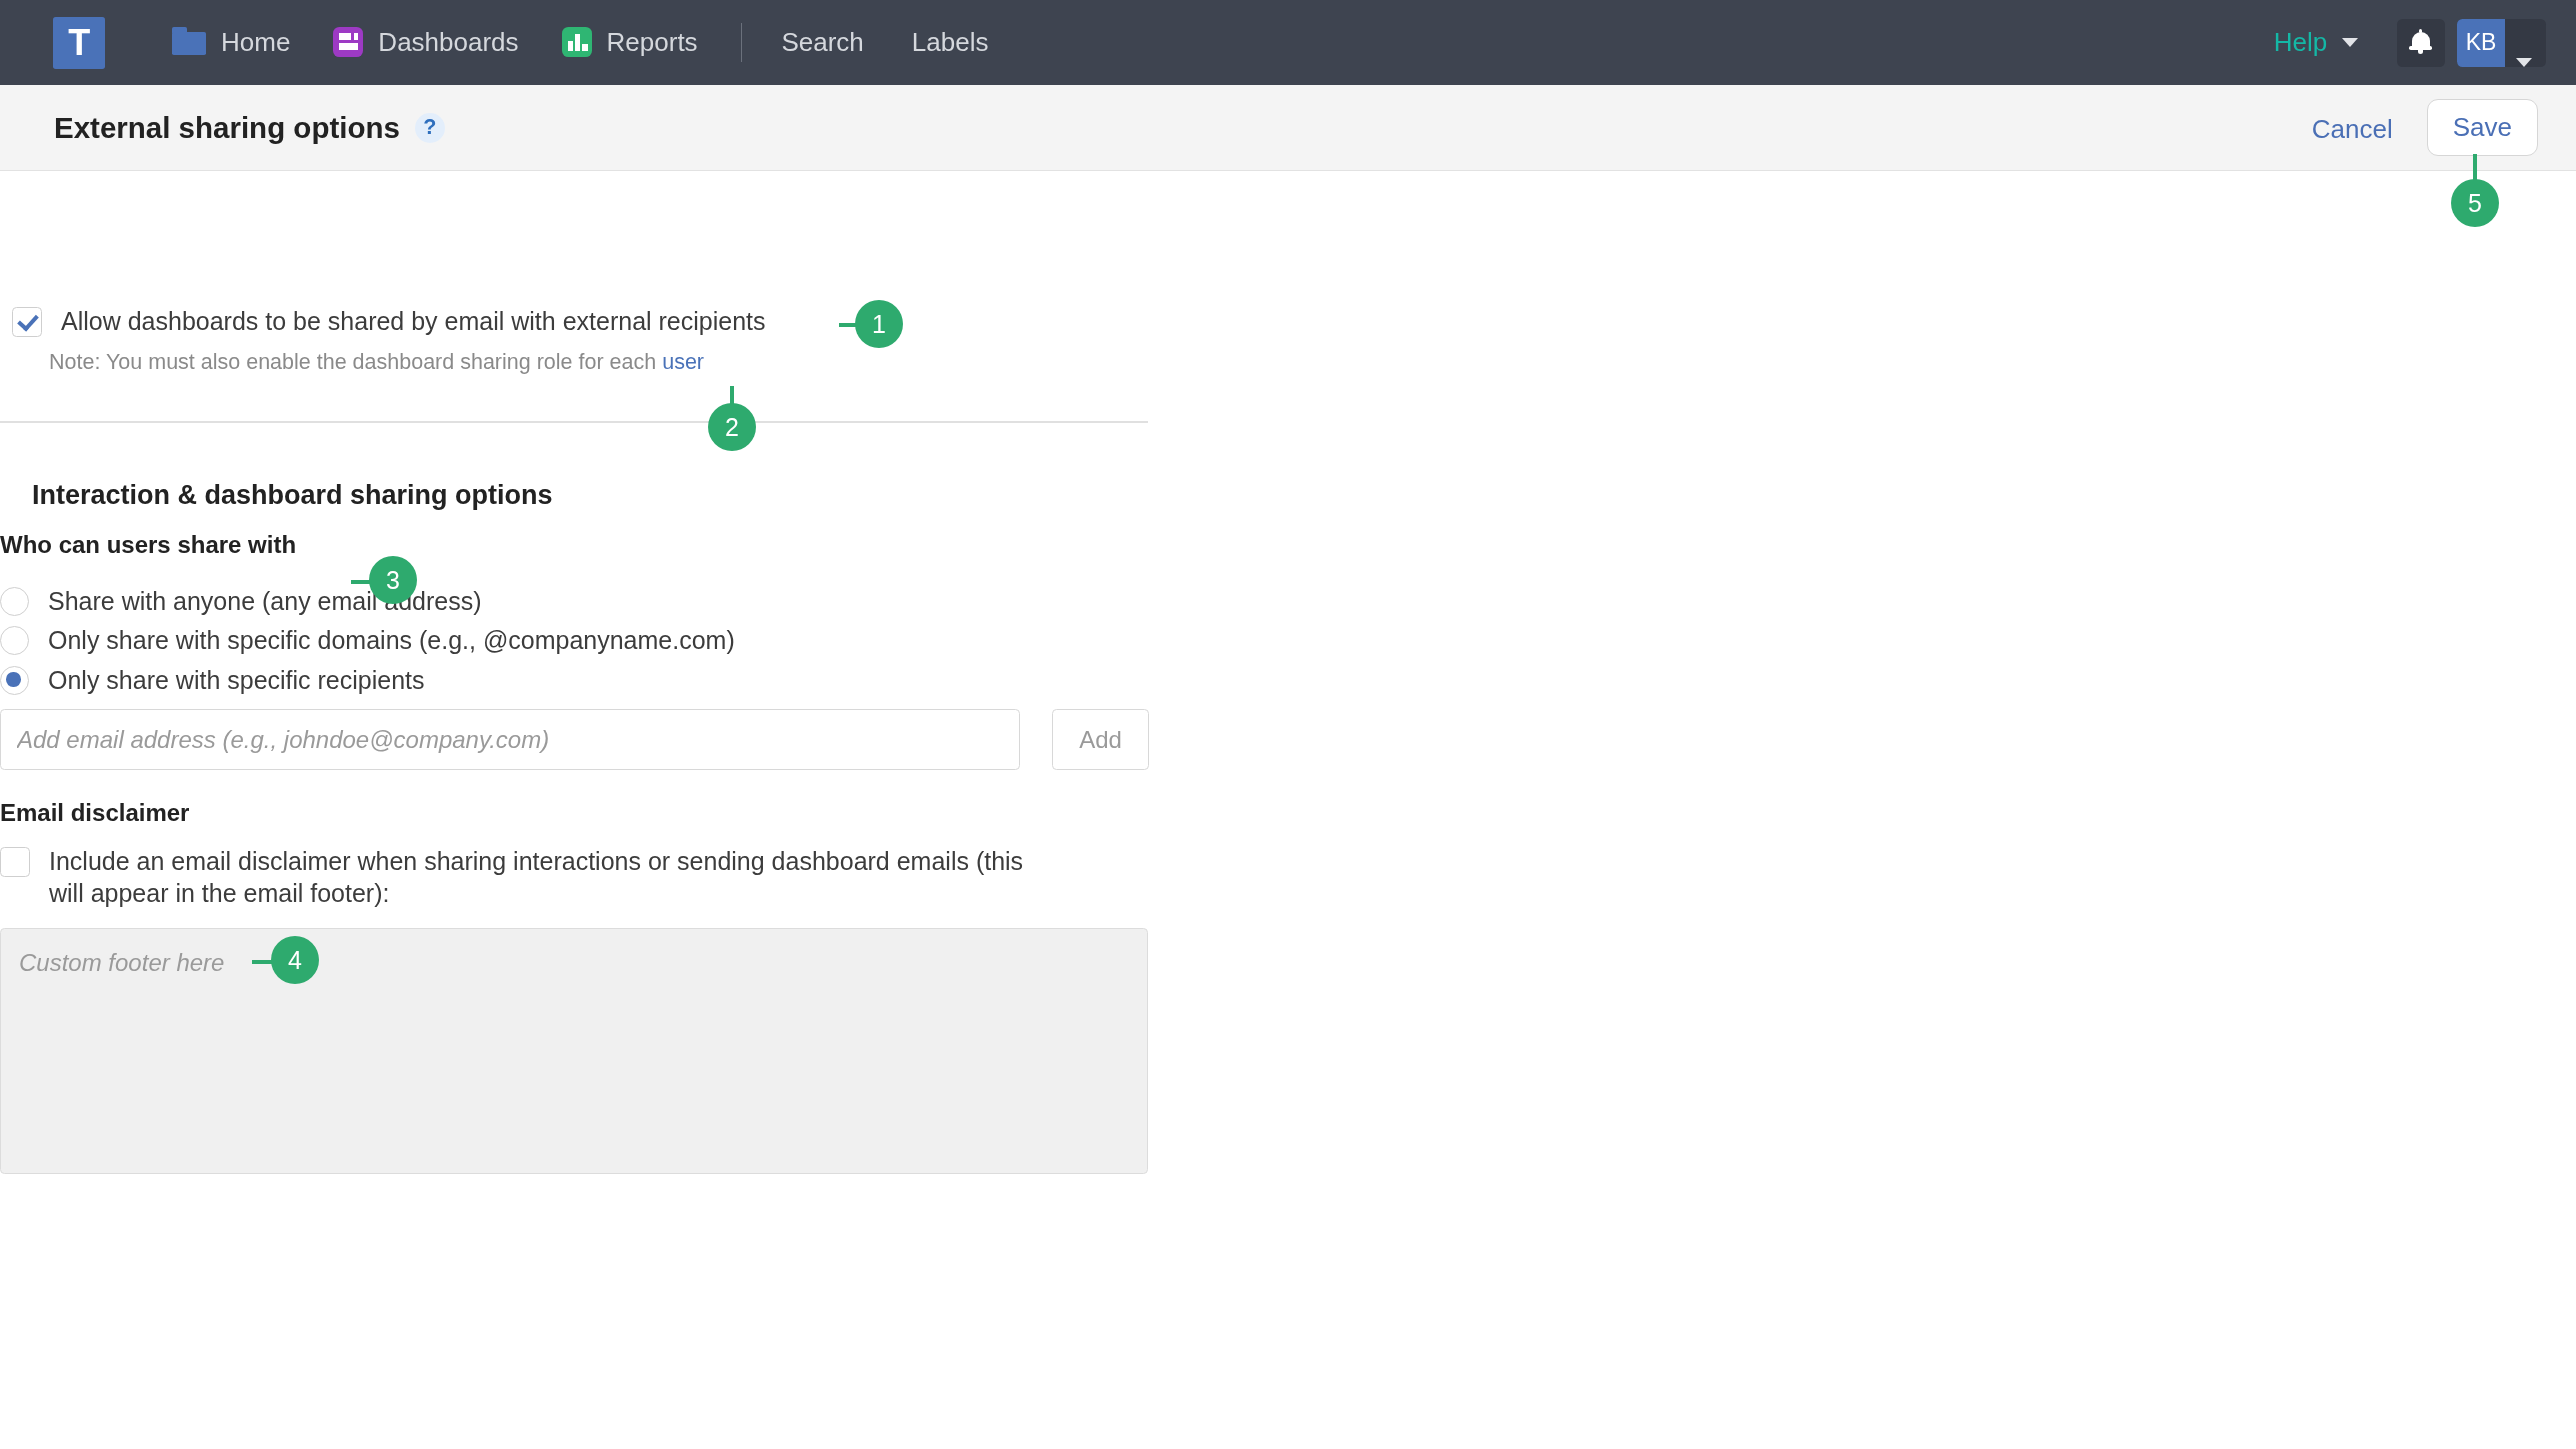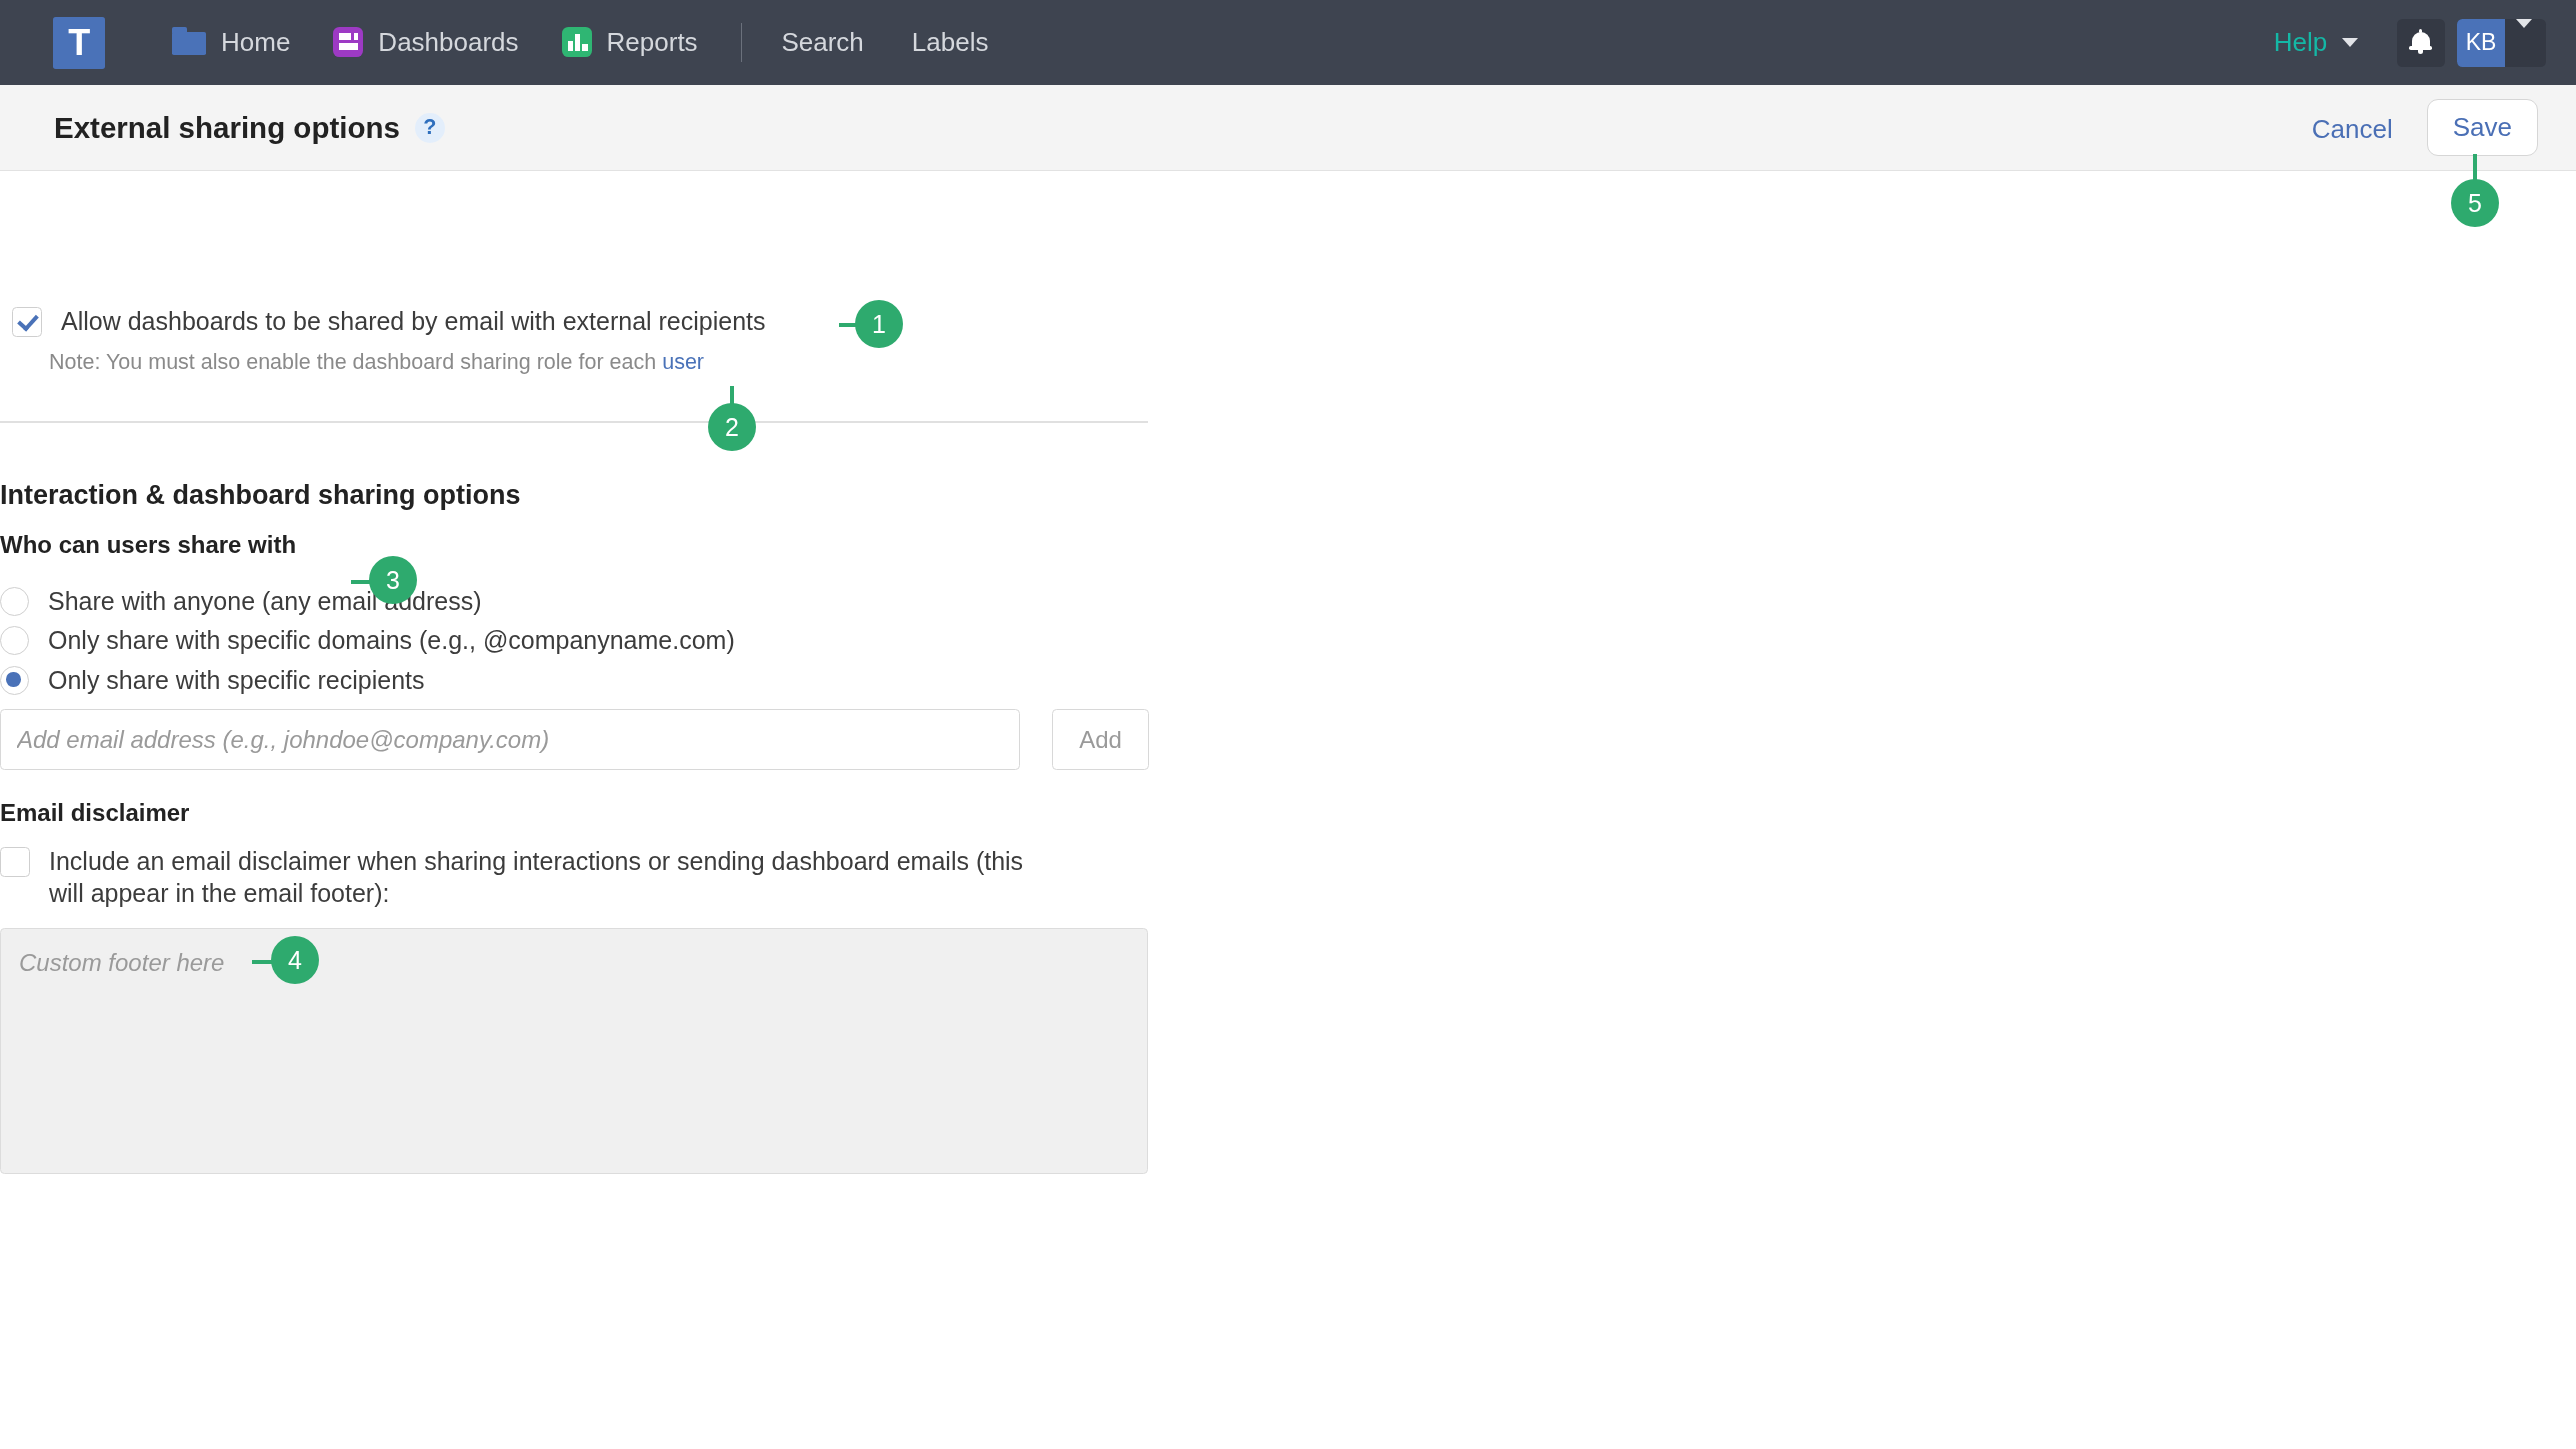--- a/index.html
+++ b/index.html
@@ -116,21 +116,21 @@
   .icon-bell .clap {
     position: absolute; left: 9px; top: 19.7px;
     width: 5.4px; height: 4.5px; background: #fff;
     border-radius: 0 0 2.7px 2.7px;
   }
   .icon-bell .stem {
     position: absolute; left: 9.8px; top: -0.9px;
     width: 3.6px; height: 3.6px; background: #fff; border-radius: 1.8px;
   }
   .avatar-group {
-    display: flex; align-items: flex-start;
+    display: flex; align-items: flex-end;
     background: #343944; border-radius: 5.4px; cursor: pointer;
   }
   .avatar {
     width: 48px; height: 48px; background: #4a72b8;
     border-radius: 5.4px 0 0 5.4px;
     display: flex; align-items: center; justify-content: center;
     color: #fff; font-size: 23px;
   }
   .avatar-caret { padding: 0 14.3px 0 10.7px; display: flex; align-items: center; }
 
@@ -361,21 +361,21 @@
     <span class="cbox checked"></span>
     <span class="check-label">Allow dashboards to be shared by email with external recipients</span>
   </div>
 
   <div class="note" style="left:49px; top:179px;">
     <span>Note: You must also enable the dashboard sharing role for each </span><a>user</a>
   </div>
 
   <div class="divider" style="left:0; top:250px; width:1148px;"></div>
 
-  <div class="section-title" style="left:0; top:309px;">Interaction &amp; dashboard sharing options</div>
+  <div class="section-title" style="left:0; top:309px;padding-left:32px;">Interaction &amp; dashboard sharing options</div>
 
   <div class="sub-title" style="left:0; top:360px;">Who can users share with</div>
 
   <div class="row-radio" style="left:0; top:416px;">
     <span class="rbox"></span>
     <span class="radio-label">Share with anyone (any email address)</span>
   </div>
 
   <div class="row-radio" style="left:0; top:455px;">
     <span class="rbox"></span>

